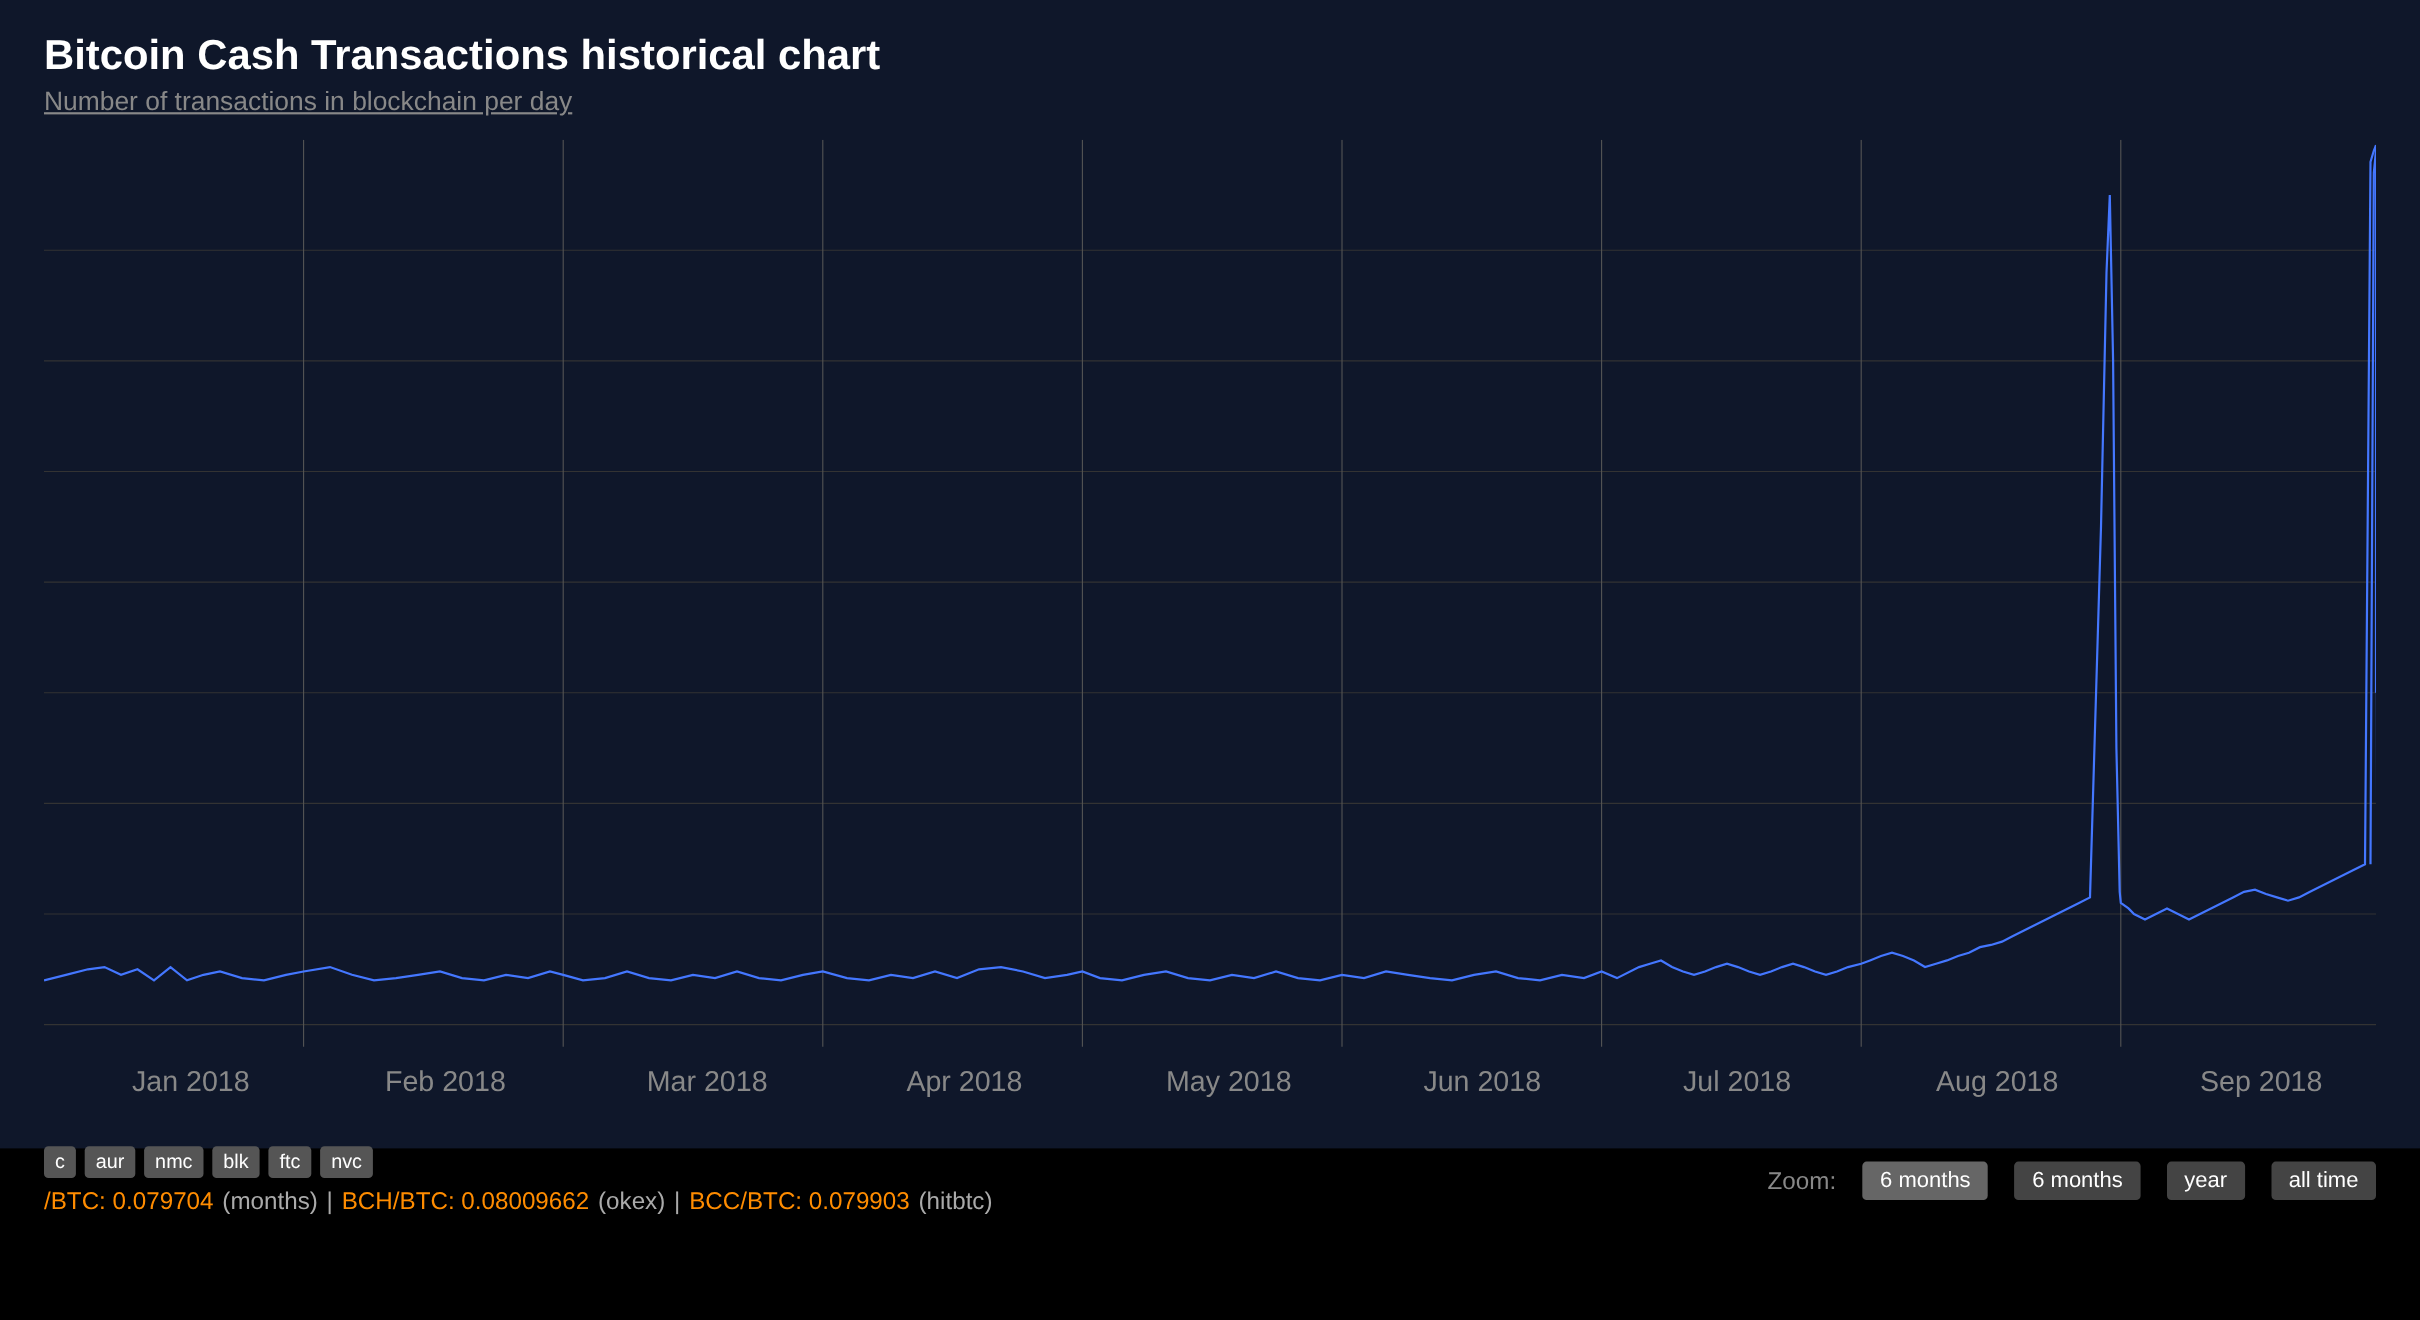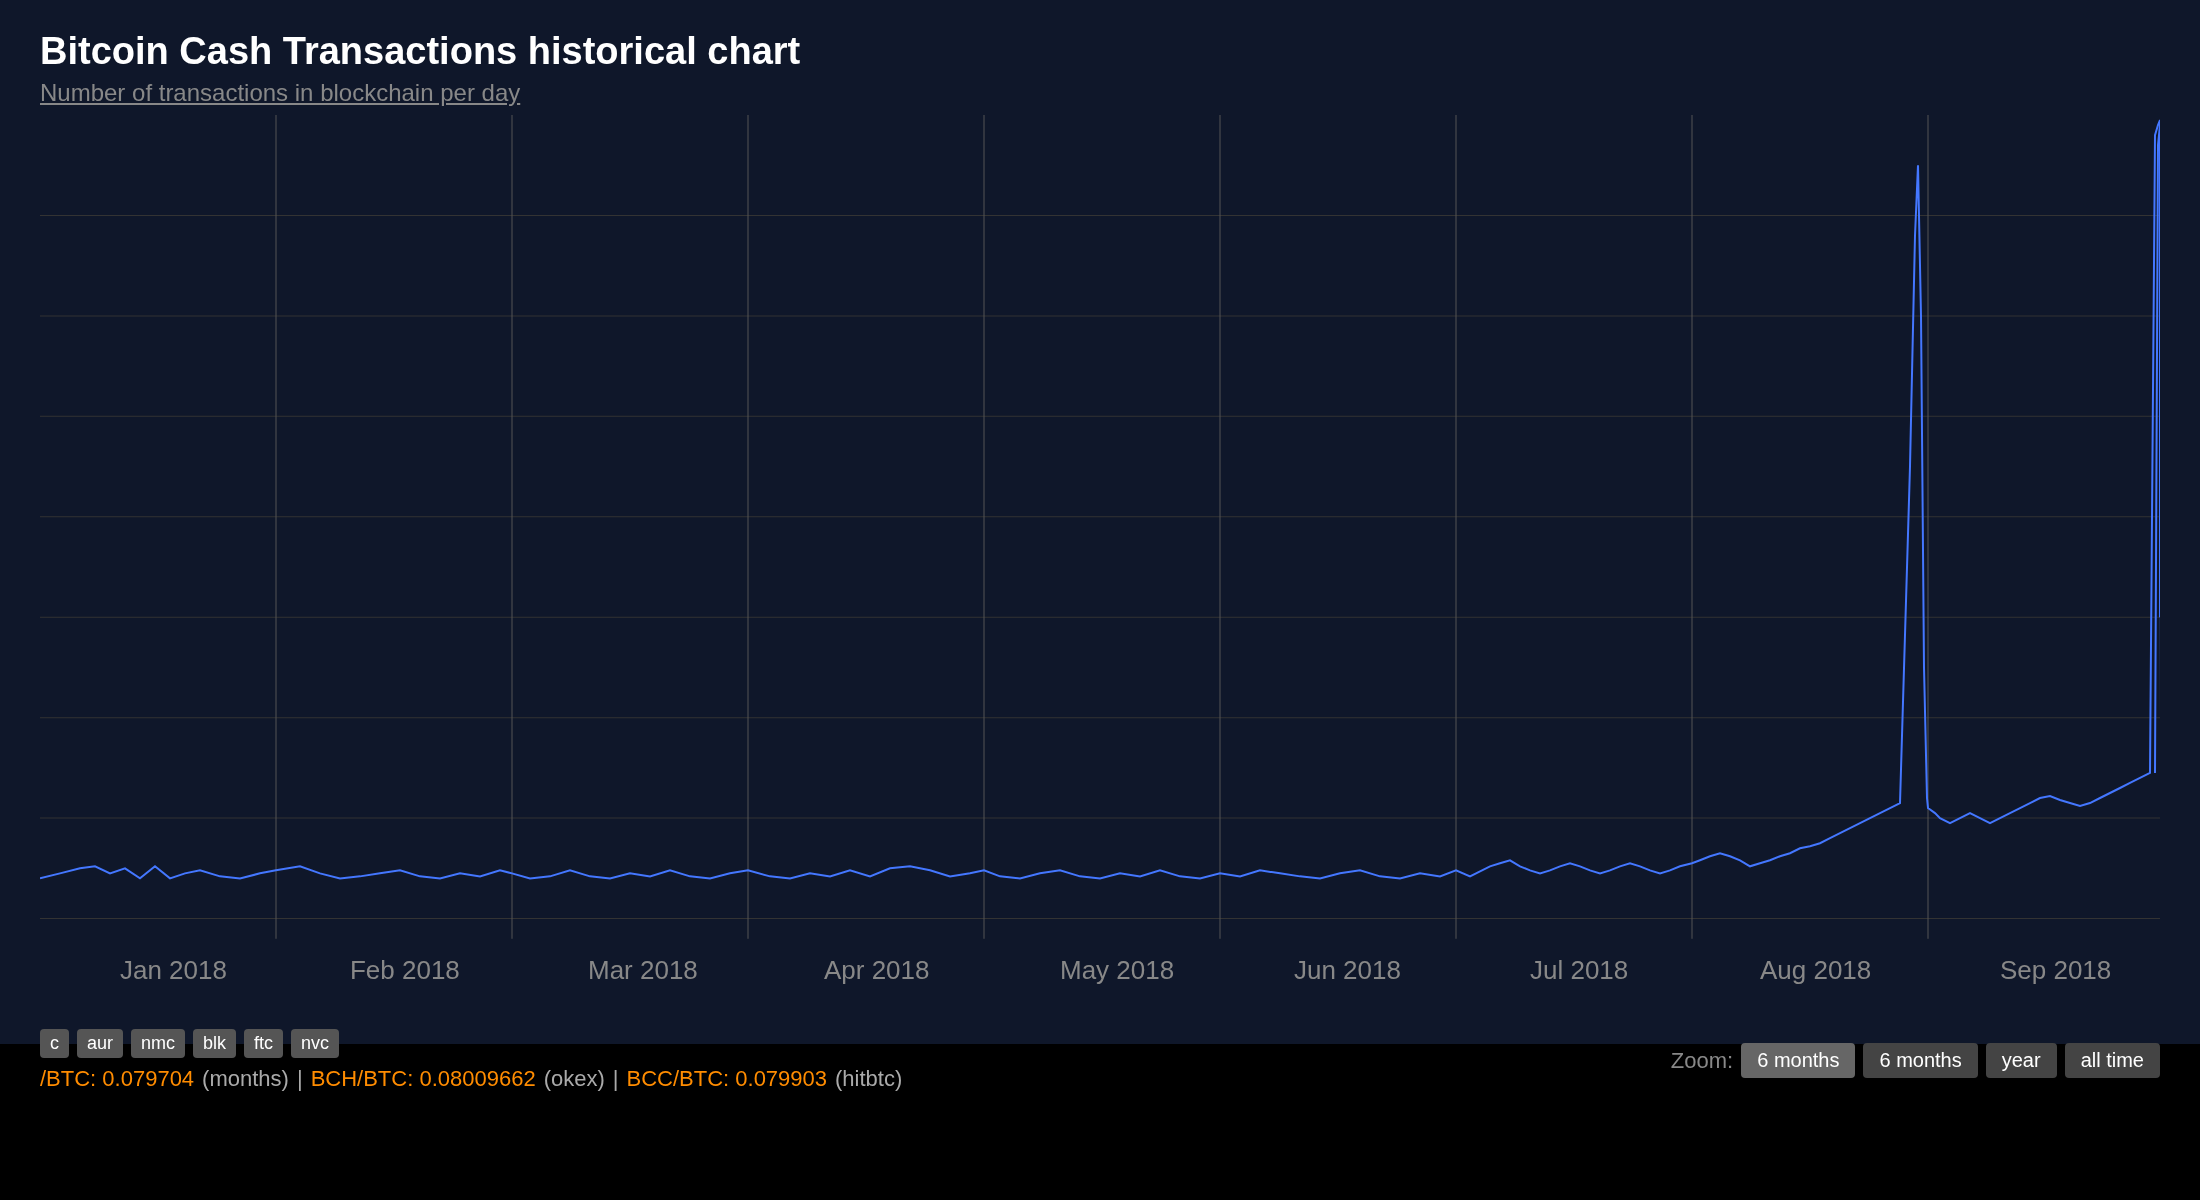--- a/index.html
+++ b/index.html
@@ -22,21 +22,21 @@
     .title {
       font-size: 38px;
       font-weight: bold;
       color: #fff;
       margin-bottom: 6px;
     }
     .subtitle {
       font-size: 24px;
       color: #888;
       text-decoration: underline;
-      margin-bottom: 8px;
+      margin-bottom: 20px;
     }
     .chart-area {
       flex: 1;
       position: relative;
       margin-bottom: 0;
       text-align: center;
     }
     .chart-svg {
       width: 100%;
       height: 100%;
@@ -76,21 +76,21 @@
     }
     .price-gray {
       color: #aaa;
     }
     .price-separator {
       color: #aaa;
     }
     .zoom-section {
       display: flex;
       align-items: center;
-      gap: 8px;
+      gap: 24px;
     }
     .zoom-label {
       color: #888;
       font-size: 22px;
     }
     .zoom-btn {
       background: #444;
       color: #fff;
       font-size: 20px;
       padding: 6px 16px;

